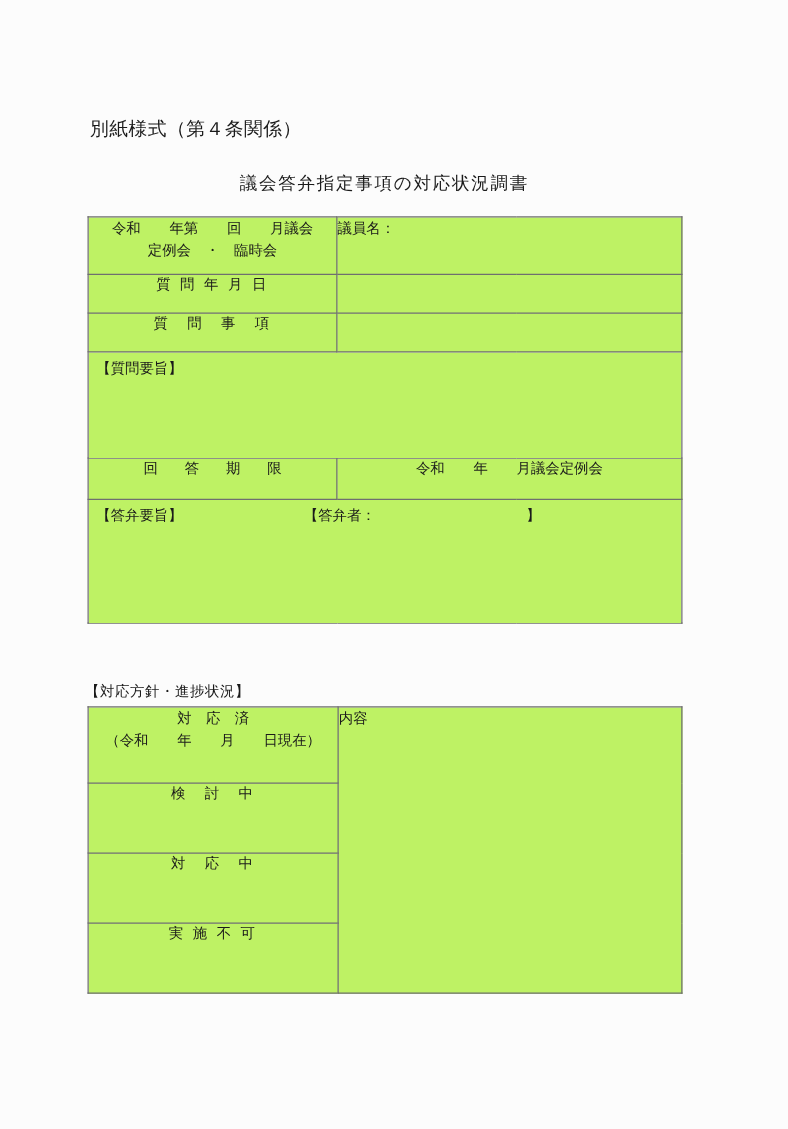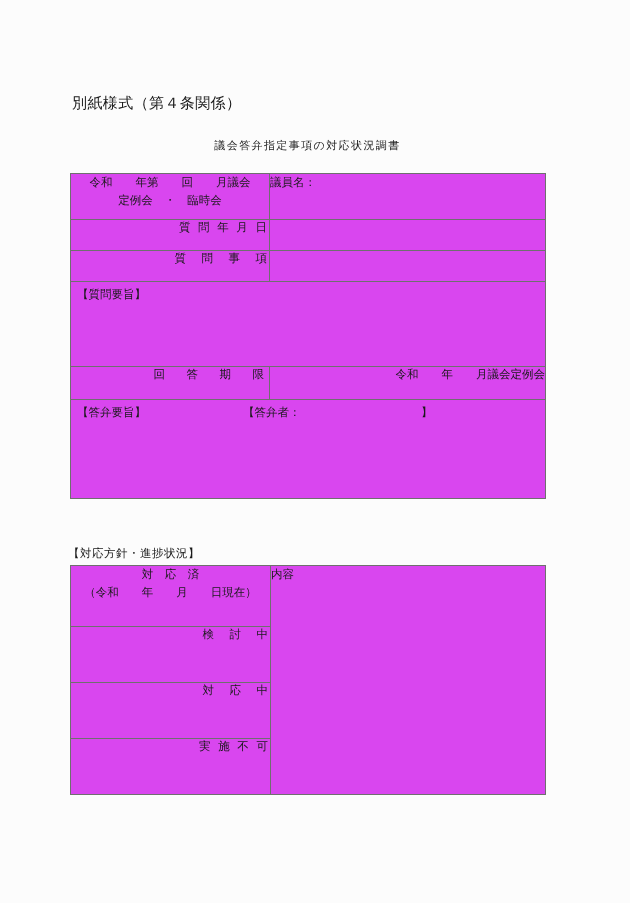--- a/index.html
+++ b/index.html
@@ -29,39 +29,39 @@
     font-size: 15px;
     letter-spacing: 0.4px;
     white-space: nowrap;
   }
   .doc-title {
     position: absolute;
     left: 70px;
     top: 138px;
     width: 475px;
     text-align: center;
-    font-size: 11px;
+    font-size: 14px;
     letter-spacing: 1.4px;
     white-space: nowrap;
   }
 
   
   .tbl {
     position: absolute;
     border-collapse: collapse;
     table-layout: fixed;
     border: 1px solid #6f6f6f;
     background: #fdfdfd;
   }
   .tbl td {
     border: 1px solid #6f6f6f;
     padding: 0;
     font-size: 11.5px;
     vertical-align: top;
-    background: #d946ef;
+    background: #bef264;
   }
 
   
   #table-main {
     left: 70px;
     top: 173px;
     width: 475px;
   }
 
   
@@ -78,21 +78,21 @@
     font-size: 11.5px;
     letter-spacing: 0.5px;
     white-space: nowrap;
   }
 
   
   .cell-pad {
     padding: 5px 7px 4px 7px;
   }
   .ctr {
-    text-align: right;
+    text-align: center;
     vertical-align: middle;
   }
   .mid {
     vertical-align: middle;
   }
   .wide-sp {
     letter-spacing: 5px;
     padding-left: 5px;
   }
   .sp2 { letter-spacing: 2px; }

